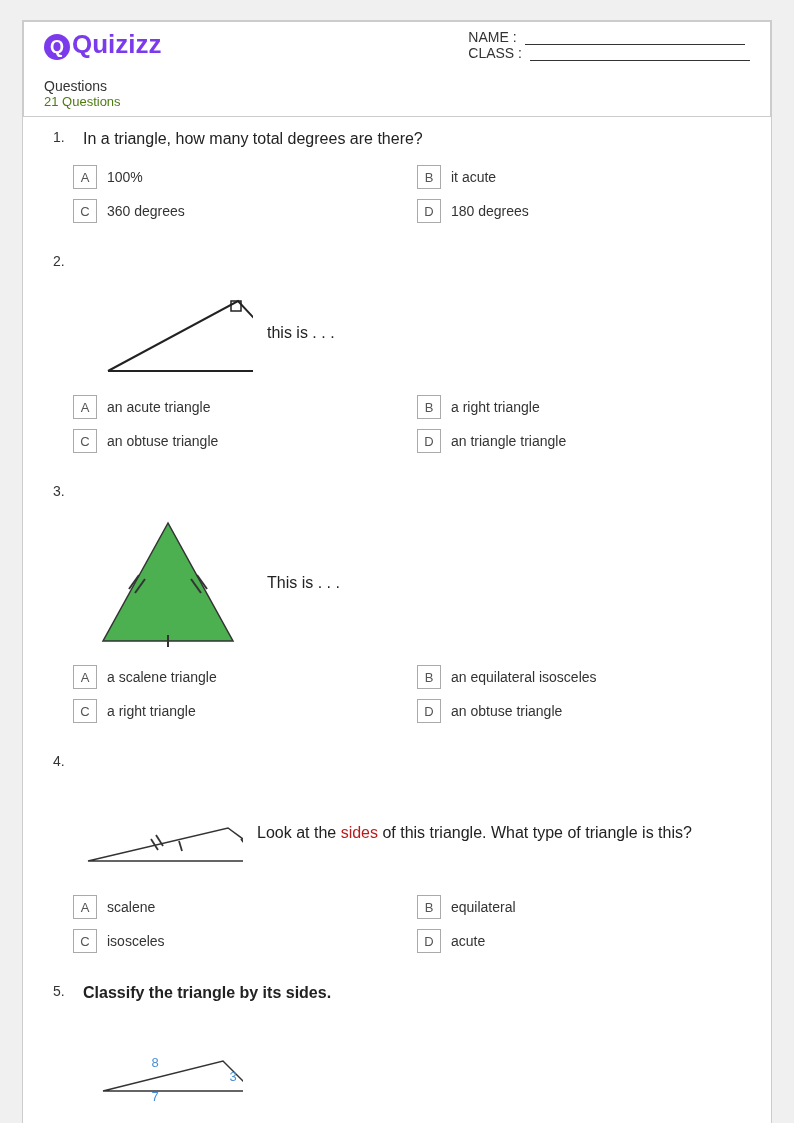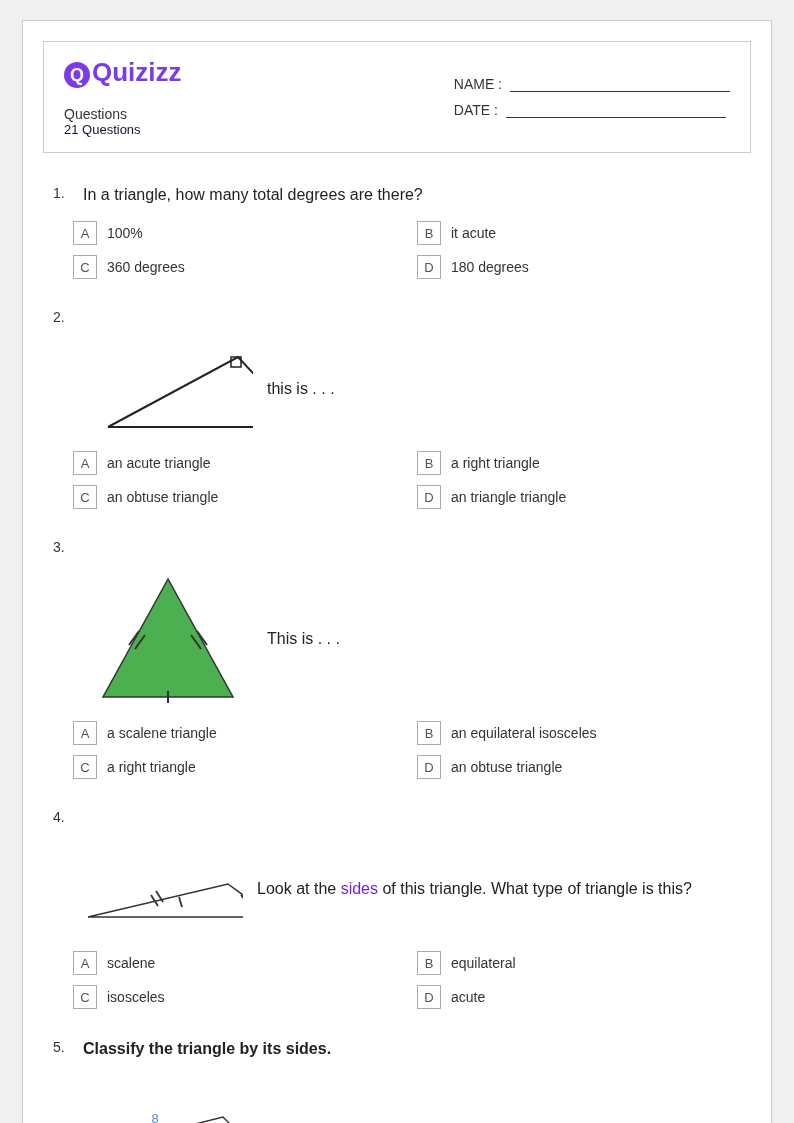--- a/index.html
+++ b/index.html
@@ -12,25 +12,24 @@
     }
     .page {
       width: 750px;
       background: white;
       border: 1px solid #ccc;
       padding: 0;
     }
     
     .header {
       border: 1.5px solid #ccc;
-      margin: 20px;
-      padding: 15px 20px;
+      padding: 7px 20px;
       display: flex;
       justify-content: space-between;
-      align-items: center;
+      align-items: flex-start;
     }
     .logo {
       font-size: 26px;
       font-weight: bold;
       color: #7c3aed;
       font-family: Arial, sans-serif;
     }
     .logo span.q-icon {
       display: inline-block;
       background: #7c3aed;
@@ -43,27 +42,27 @@
       font-size: 18px;
       font-weight: bold;
       margin-right: 2px;
     }
     .subject {
       margin-top: 18px;
       font-size: 14px;
       color: #333;
     }
     .subject .questions {
-      color: #0f172a;
+      color: #4d7c0f;
       font-size: 13px;
     }
     .header-fields {
       display: flex;
       flex-direction: column;
-      gap: 10px;
+      gap: 0;
       font-size: 14px;
       color: #333;
     }
     .field-row {
       display: flex;
       align-items: center;
       gap: 8px;
     }
     .field-line {
       width: 220px;
@@ -125,21 +124,21 @@
       font-size: 13px;
       color: #555;
       flex-shrink: 0;
     }
     
     .right-triangle-container {
       width: 170px;
       height: 100px;
     }
     .sides-highlight {
-      color: #6d28d9;
+      color: #b91c1c;
       font-weight: normal;
     }
     .classify-bold {
       font-weight: bold;
     }
   </style>
 </head>
 <body>
 
 <div class="page">
@@ -153,21 +152,21 @@
         <div>Questions</div>
         <div class="questions">21 Questions</div>
       </div>
     </div>
     <div class="header-fields">
       <div class="field-row">
         <span>NAME :</span>
         <div class="field-line"></div>
       </div>
       <div class="field-row">
-        <span>DATE :</span>
+        <span>CLASS :</span>
         <div class="field-line"></div>
       </div>
     </div>
   </div>
 
   <div class="content">
 
     <div class="question-block">
       <div class="question-row">
         <span class="question-number">1.</span>

